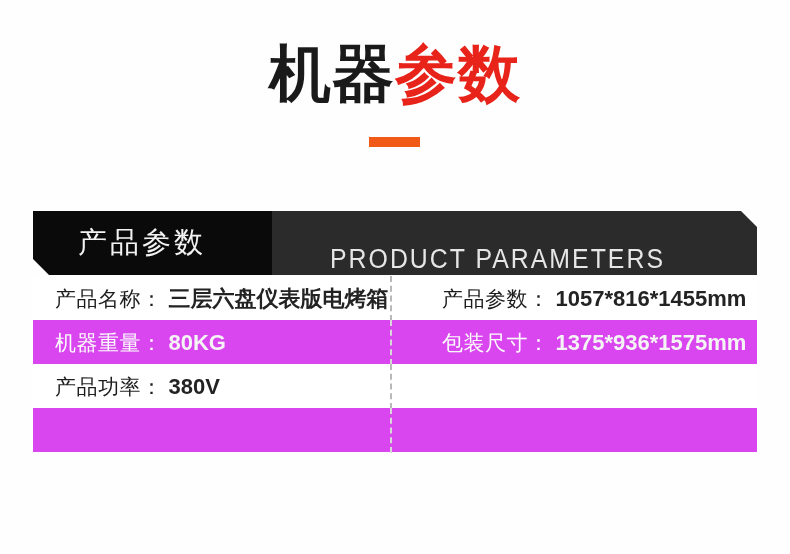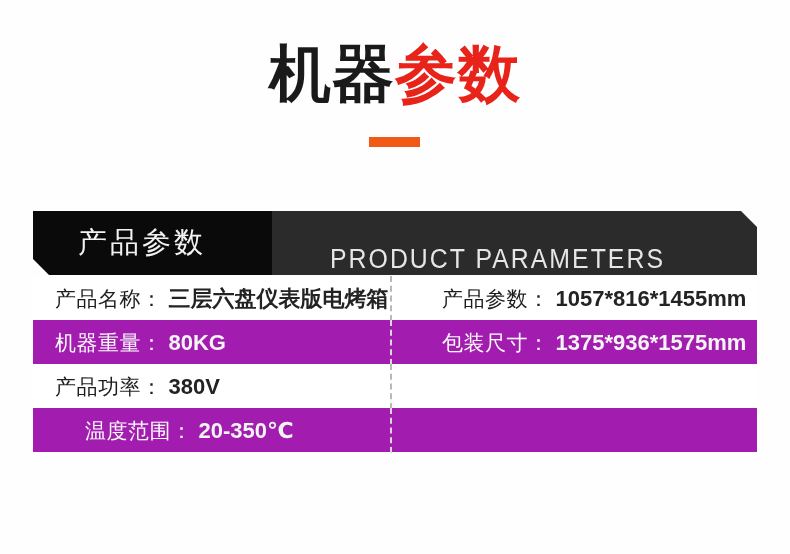--- a/index.html
+++ b/index.html
@@ -112,21 +112,21 @@
   .param-row {
     position: relative;
     display: flex;
     height: 44px;
     align-items: center;
   }
   .param-row.light {
     background: #ffffff;
   }
   .param-row.dark {
-    background: #a21caf;
+    background: #d946ef;
   }
   .param-cell {
     display: flex;
     align-items: baseline;
     height: 45px;
     box-sizing: border-box;
     overflow: hidden;
   }
   .param-cell.col-left {
     width: 357px;
@@ -220,21 +220,17 @@
     <div class="param-row light">
       <div class="param-cell col-left">
         <span class="param-label">产品功率：</span>
         <span class="param-value">380V</span>
       </div>
       <div class="col-divider"></div>
     </div>
 
     <div class="param-row dark">
       <div class="col-divider"></div>
-      <div class="param-cell col-right">
-        <span class="param-label">温度范围：</span>
-        <span class="param-value">20-350℃</span>
-      </div>
     </div>
 
   </div>
 
 </div>
 
 </body></html>

